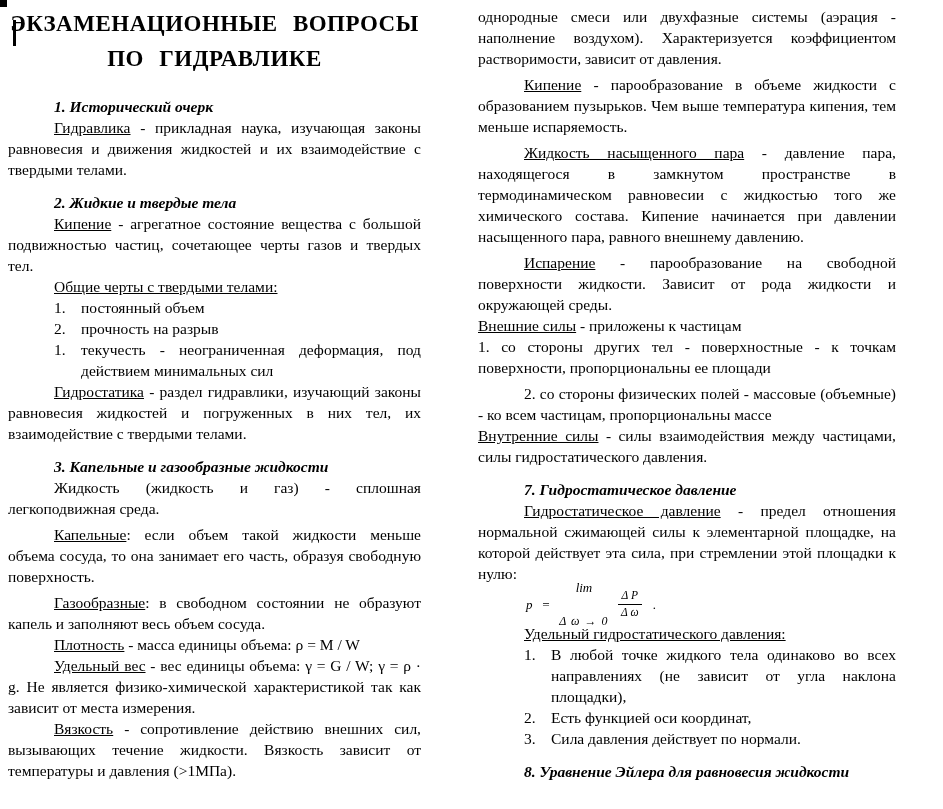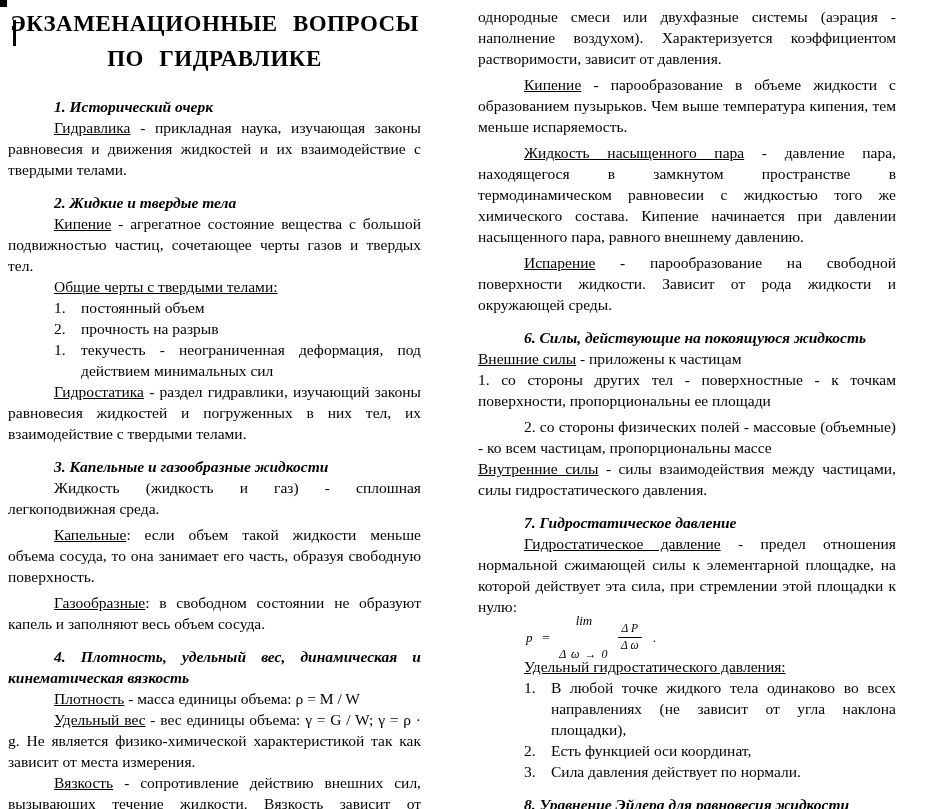--- a/index.html
+++ b/index.html
@@ -82,33 +82,31 @@
       <span class="li-txt">текучесть - неограниченная деформация, под действием минимальных сил</span>
     </div>
 
     <p class="p"><span class="u">Гидростатика</span><span> - раздел гидравлики, изучающий законы равновесия жидкостей и погруженных в них тел, их взаимодействие с твердыми телами.</span></p>
 
     <p class="h">3. Капельные и газообразные жидкости</p>
     <p class="p"><span>Жидкость (жидкость и газ) - сплошная легкоподвижная среда.</span></p>
     <p class="p sp"><span class="u">Капельные</span><span>: если объем такой жидкости меньше объема сосуда, то она занимает его часть, образуя свободную поверхность.</span></p>
     <p class="p sp"><span class="u">Газообразные</span><span>: в свободном состоянии не образуют капель и заполняют весь объем сосуда.</span></p>
 
-    <p class="h">4. Плотность, удельный вес, динамическая и кинематическая вязкость</p>
     <p class="p"><span class="u">Плотность</span><span> - масса единицы объема: ρ = M / W</span></p>
     <p class="p"><span class="u">Удельный вес</span><span> - вес единицы объема: γ = G / W; γ = ρ · g. Не является физико-химической характеристикой так как зависит от места измерения.</span></p>
     <p class="p"><span class="u">Вязкость</span><span> - сопротивление действию внешних сил, вызывающих течение жидкости. Вязкость зависит от температуры и давления (&gt;1МПа). </span></p>
   </div>
 
   <div class="col-right">
     <p class="p noind"><span>однородные смеси или двухфазные системы (аэрация - наполнение воздухом). Характеризуется коэффициентом растворимости, зависит от давления.</span></p>
     <p class="p sp"><span class="u">Кипение</span><span> - парообразование в объеме жидкости с образованием пузырьков. Чем выше температура кипения, тем меньше испаряемость.</span></p>
     <p class="p sp"><span class="u">Жидкость насыщенного пара</span><span> - давление пара, находящегося в замкнутом пространстве в термодинамическом равновесии с жидкостью того же химического состава. Кипение начинается при давлении насыщенного пара, равного внешнему давлению.</span></p>
     <p class="p sp"><span class="u">Испарение</span><span> - парообразование на свободной поверхности жидкости. Зависит от рода жидкости и окружающей среды.</span></p>
 
-    <p class="h">6. Силы, действующие на покоящуюся жидкость</p>
     <p class="p noind"><span class="u">Внешние силы</span><span> - приложены к частицам</span></p>
     <p class="p noind"><span>1. со стороны других тел - поверхностные - к точкам поверхности, пропорциональны ее площади</span></p>
     <p class="p sp"><span>2. со стороны физических полей - массовые (объемные) - ко всем частицам, пропорциональны массе</span></p>
     <p class="p noind"><span class="u">Внутренние силы</span><span> - силы взаимодействия между частицами, силы гидростатического давления.</span></p>
 
     <p class="h">7. Гидростатическое давление</p>
     <p class="p"><span class="u">Гидростатическое давление</span><span> - предел отношения нормальной сжимающей силы к элементарной площадке, на которой действует эта сила, при стремлении этой площадки к нулю:</span></p>
 
     <div class="formula">
       <span>p</span>

